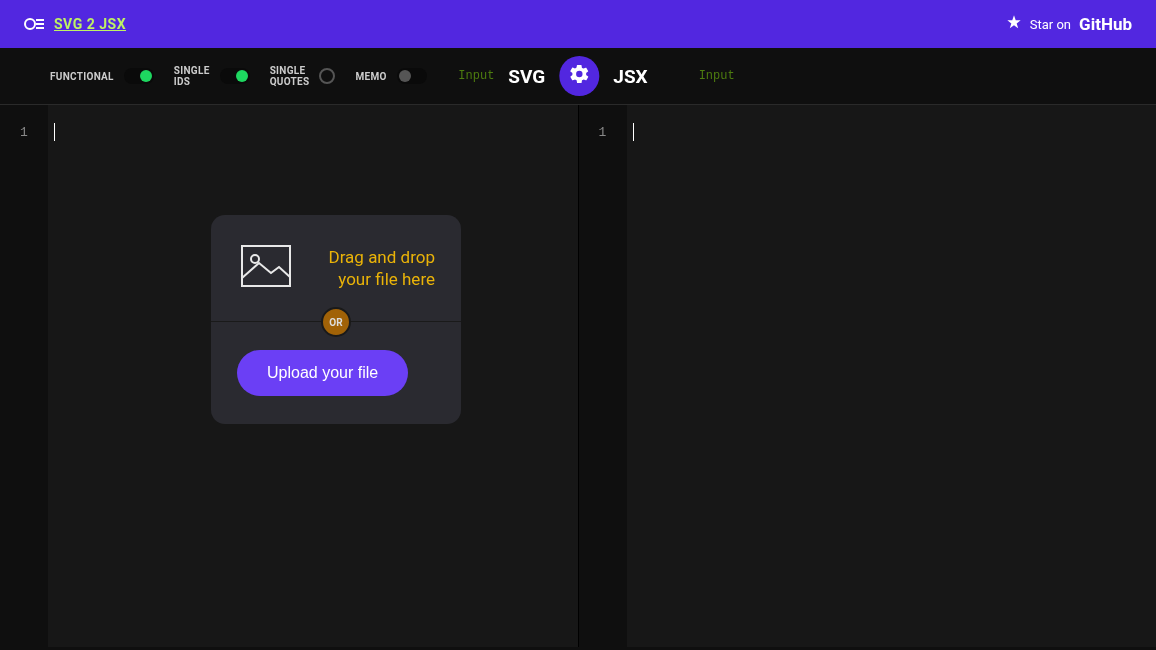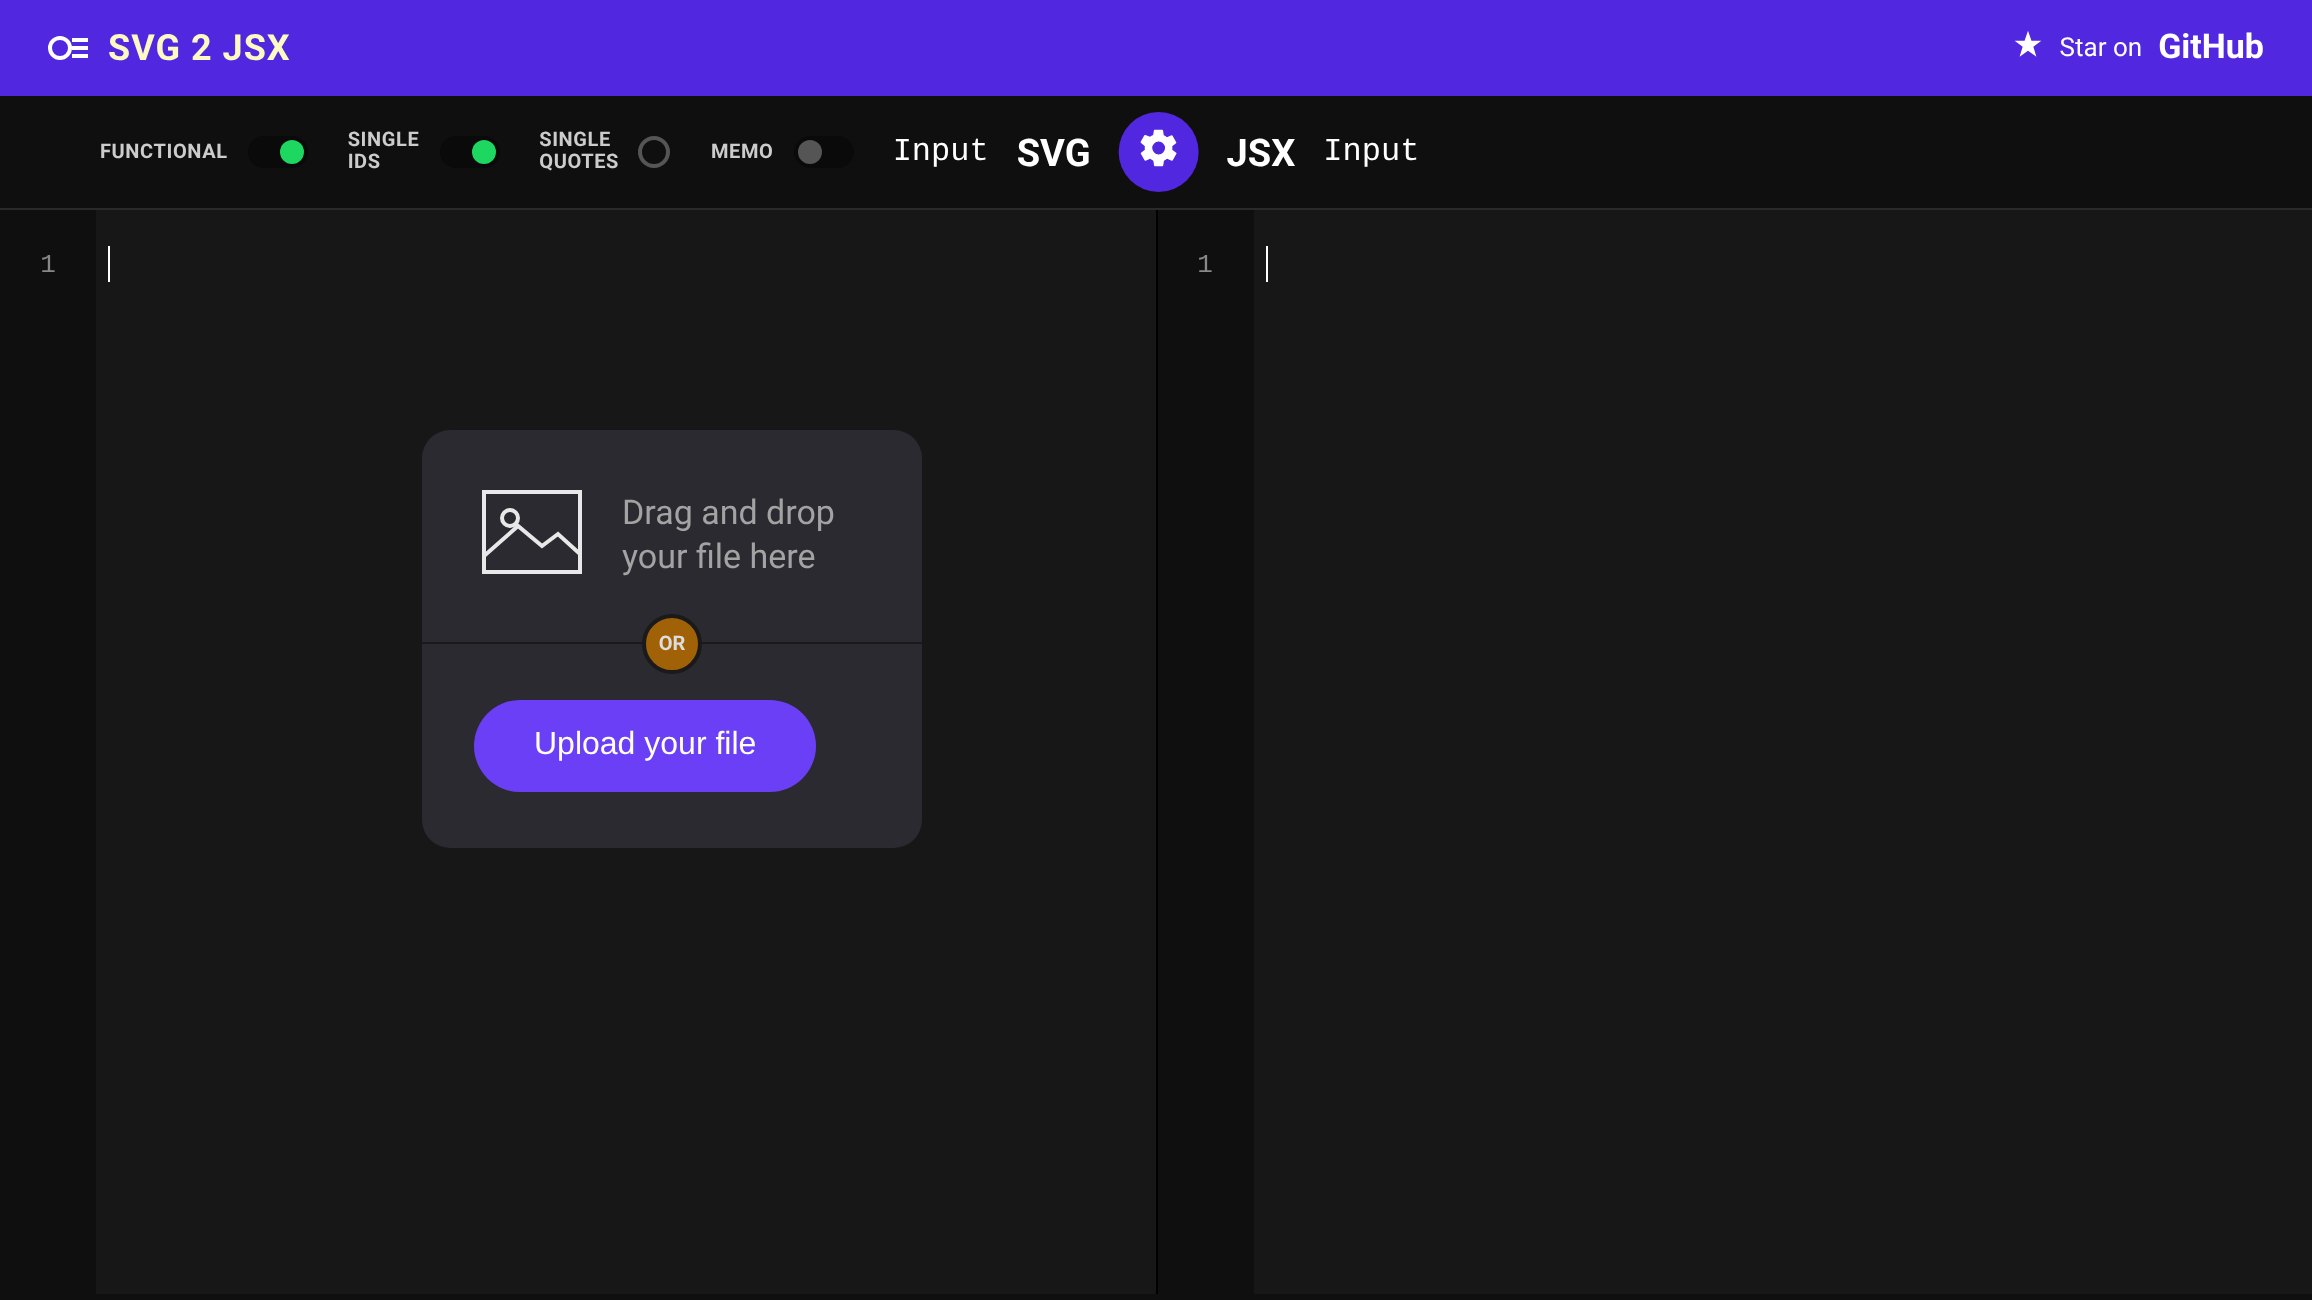--- a/index.html
+++ b/index.html
@@ -28,23 +28,24 @@
       display: flex;
       align-items: center;
       gap: 10px;
     }
     .logo-icon {
       display: flex;
       align-items: center;
     }
     .logo-text {
       font-weight: 700;
-      font-size: 18px;
+      font-size: 14px;
       letter-spacing: 0.5px;
-      color: #fef9c3;
+      color: #bef264;
+      text-decoration: underline;
     }
     .header-right {
       display: flex;
       align-items: center;
       gap: 8px;
       cursor: pointer;
     }
     .star-text {
       font-size: 13px;
       color: #fff;
@@ -116,22 +117,23 @@
     .center-labels {
       position: absolute;
       left: 50%;
       transform: translateX(-50%);
       display: flex;
       align-items: center;
       gap: 14px;
     }
     .panel-label {
       font-family: "Courier New", monospace;
-      font-size: 16px;
-      color: #ffffff;
+      font-size: 12px;
+      color: #4d7c0f;
+      margin-left: 37px;
     }
     .panel-title {
       font-size: 19px;
       font-weight: 700;
       color: #fff;
       text-align: center;
     }
     .gear-button {
       width: 40px;
       height: 40px;
@@ -188,23 +190,24 @@
       overflow: visible;
     }
     .drop-top {
       display: flex;
       align-items: center;
       gap: 20px;
       padding: 30px 26px 30px 30px;
       border-bottom: 1px solid #1a1a1a;
     }
     .drop-text {
-      color: #a3a3a3;
+      color: #eab308;
       font-size: 17px;
       line-height: 1.3;
+      text-align: right;
     }
     .or-badge {
       position: absolute;
       left: 50%;
       transform: translateX(-50%);
       margin-top: -15px;
       width: 30px;
       height: 30px;
       border-radius: 50%;
       background: #a16207;

